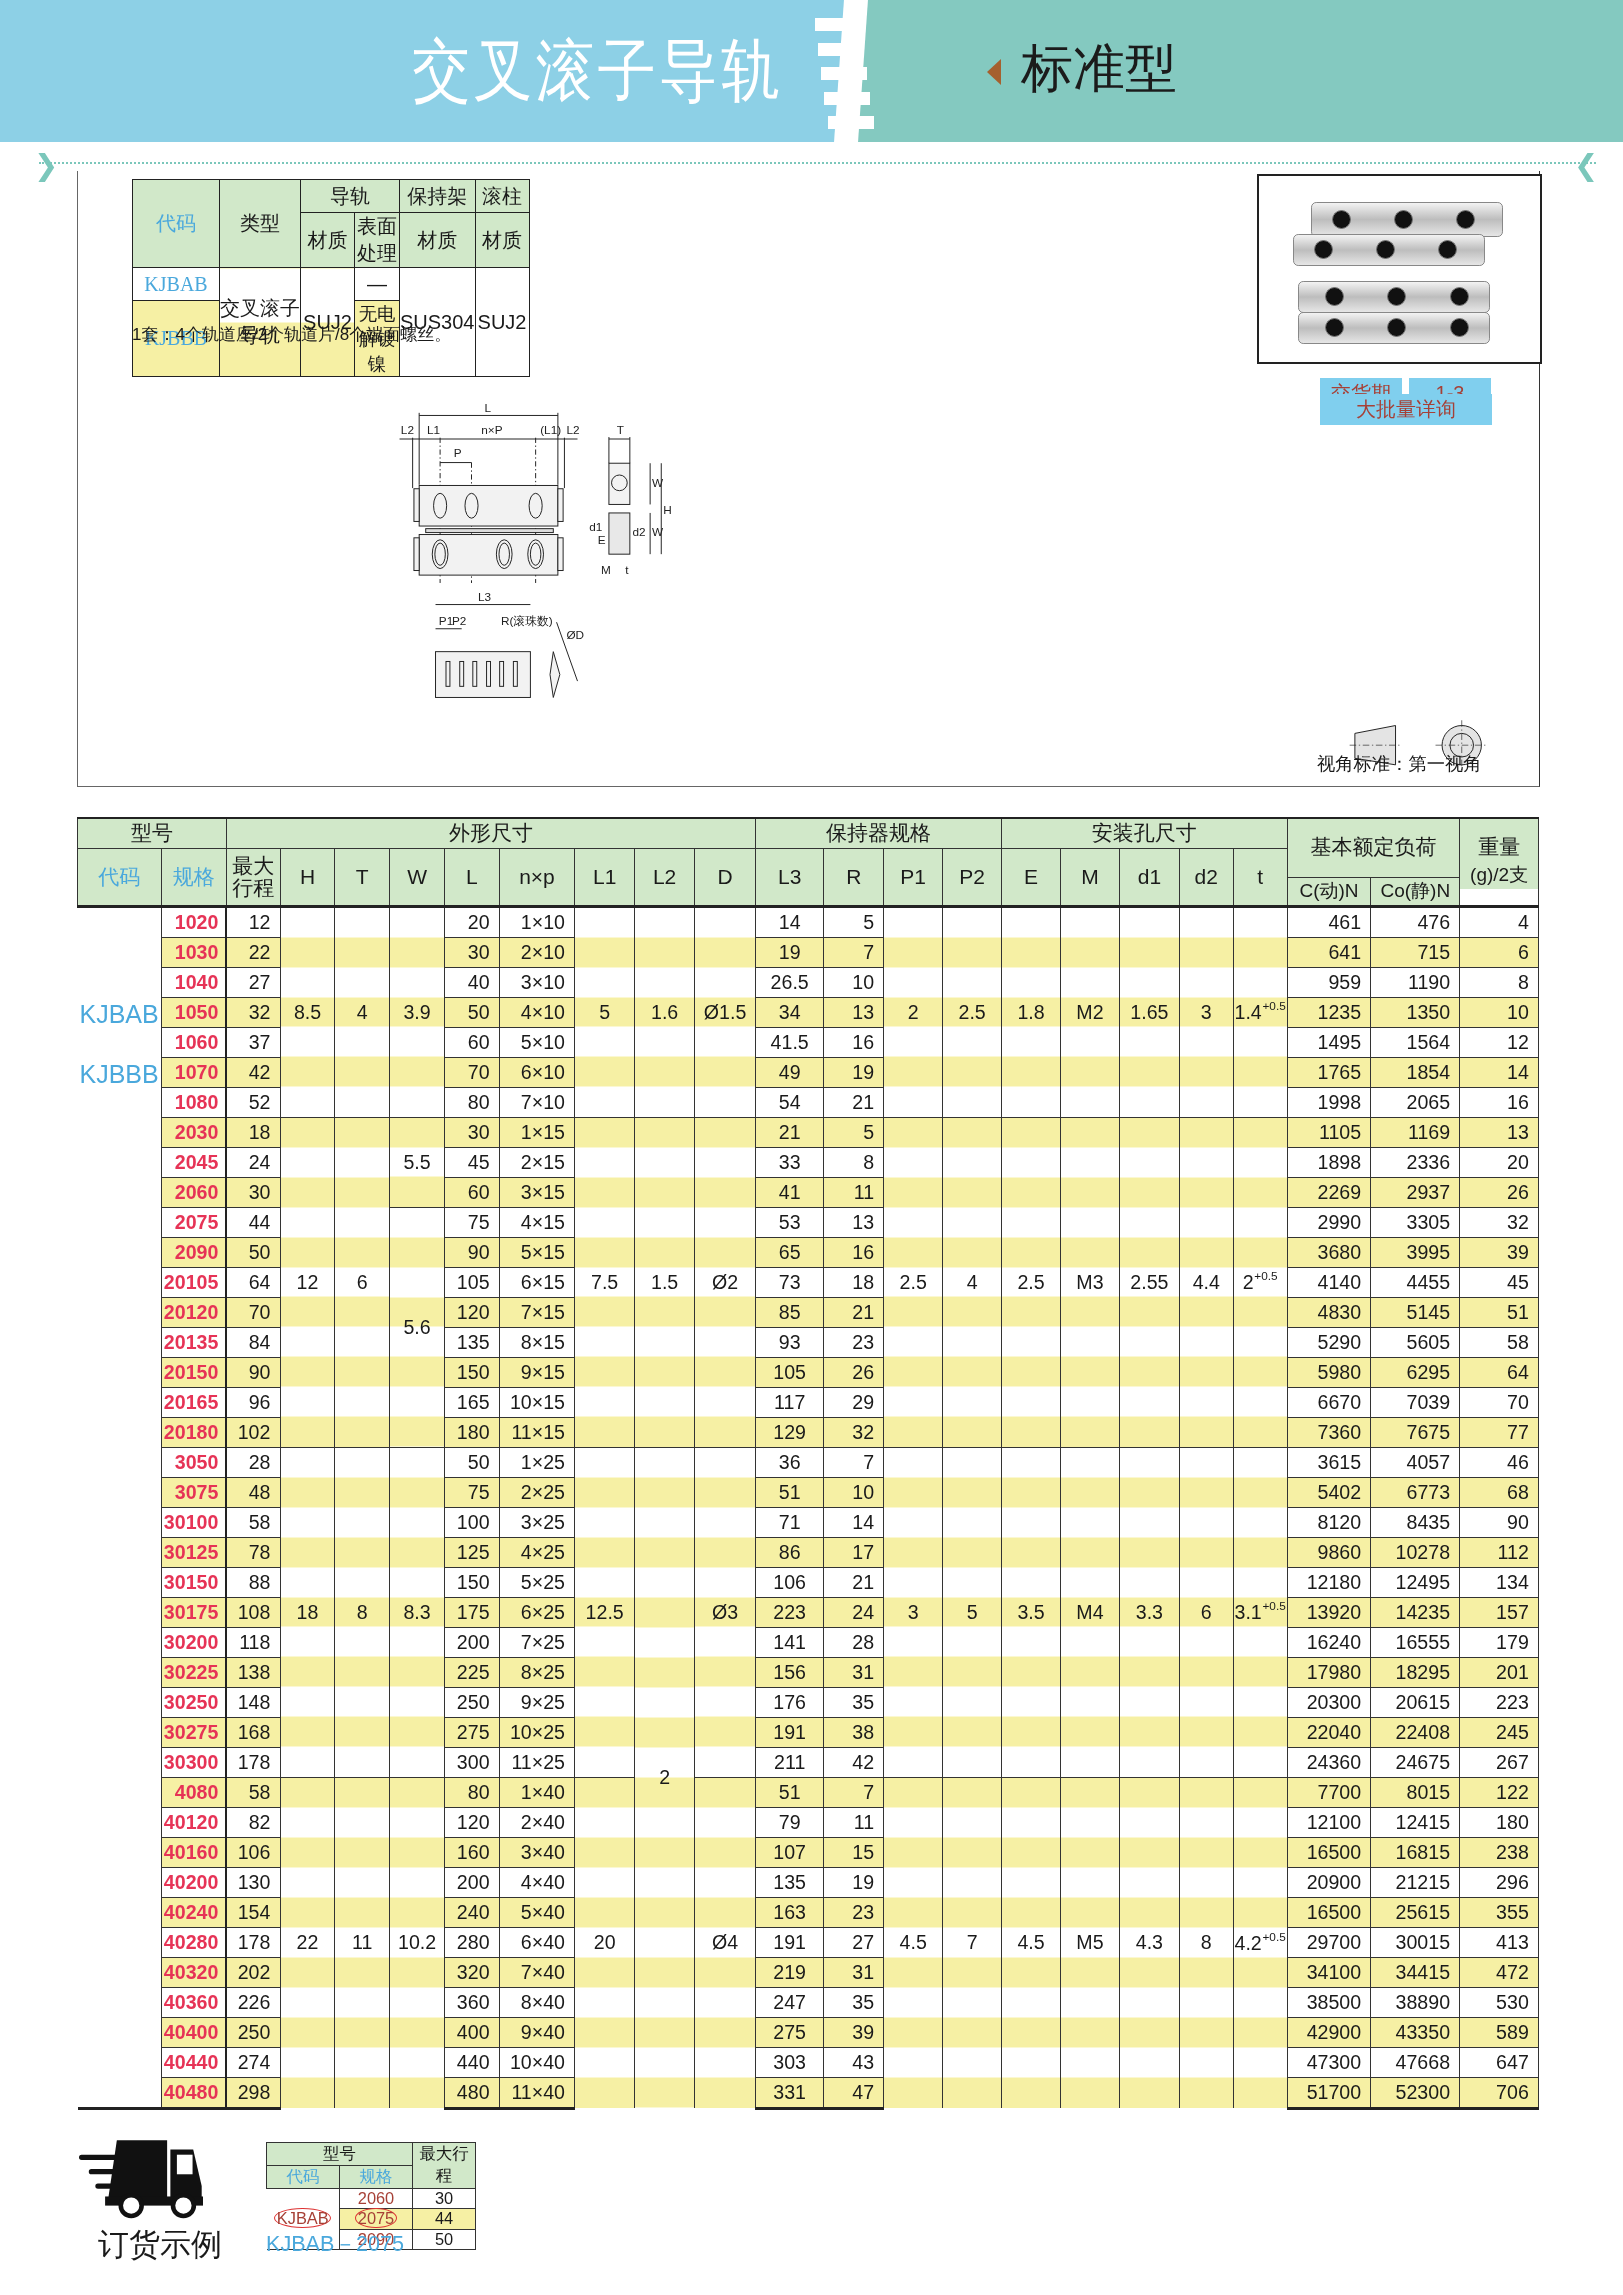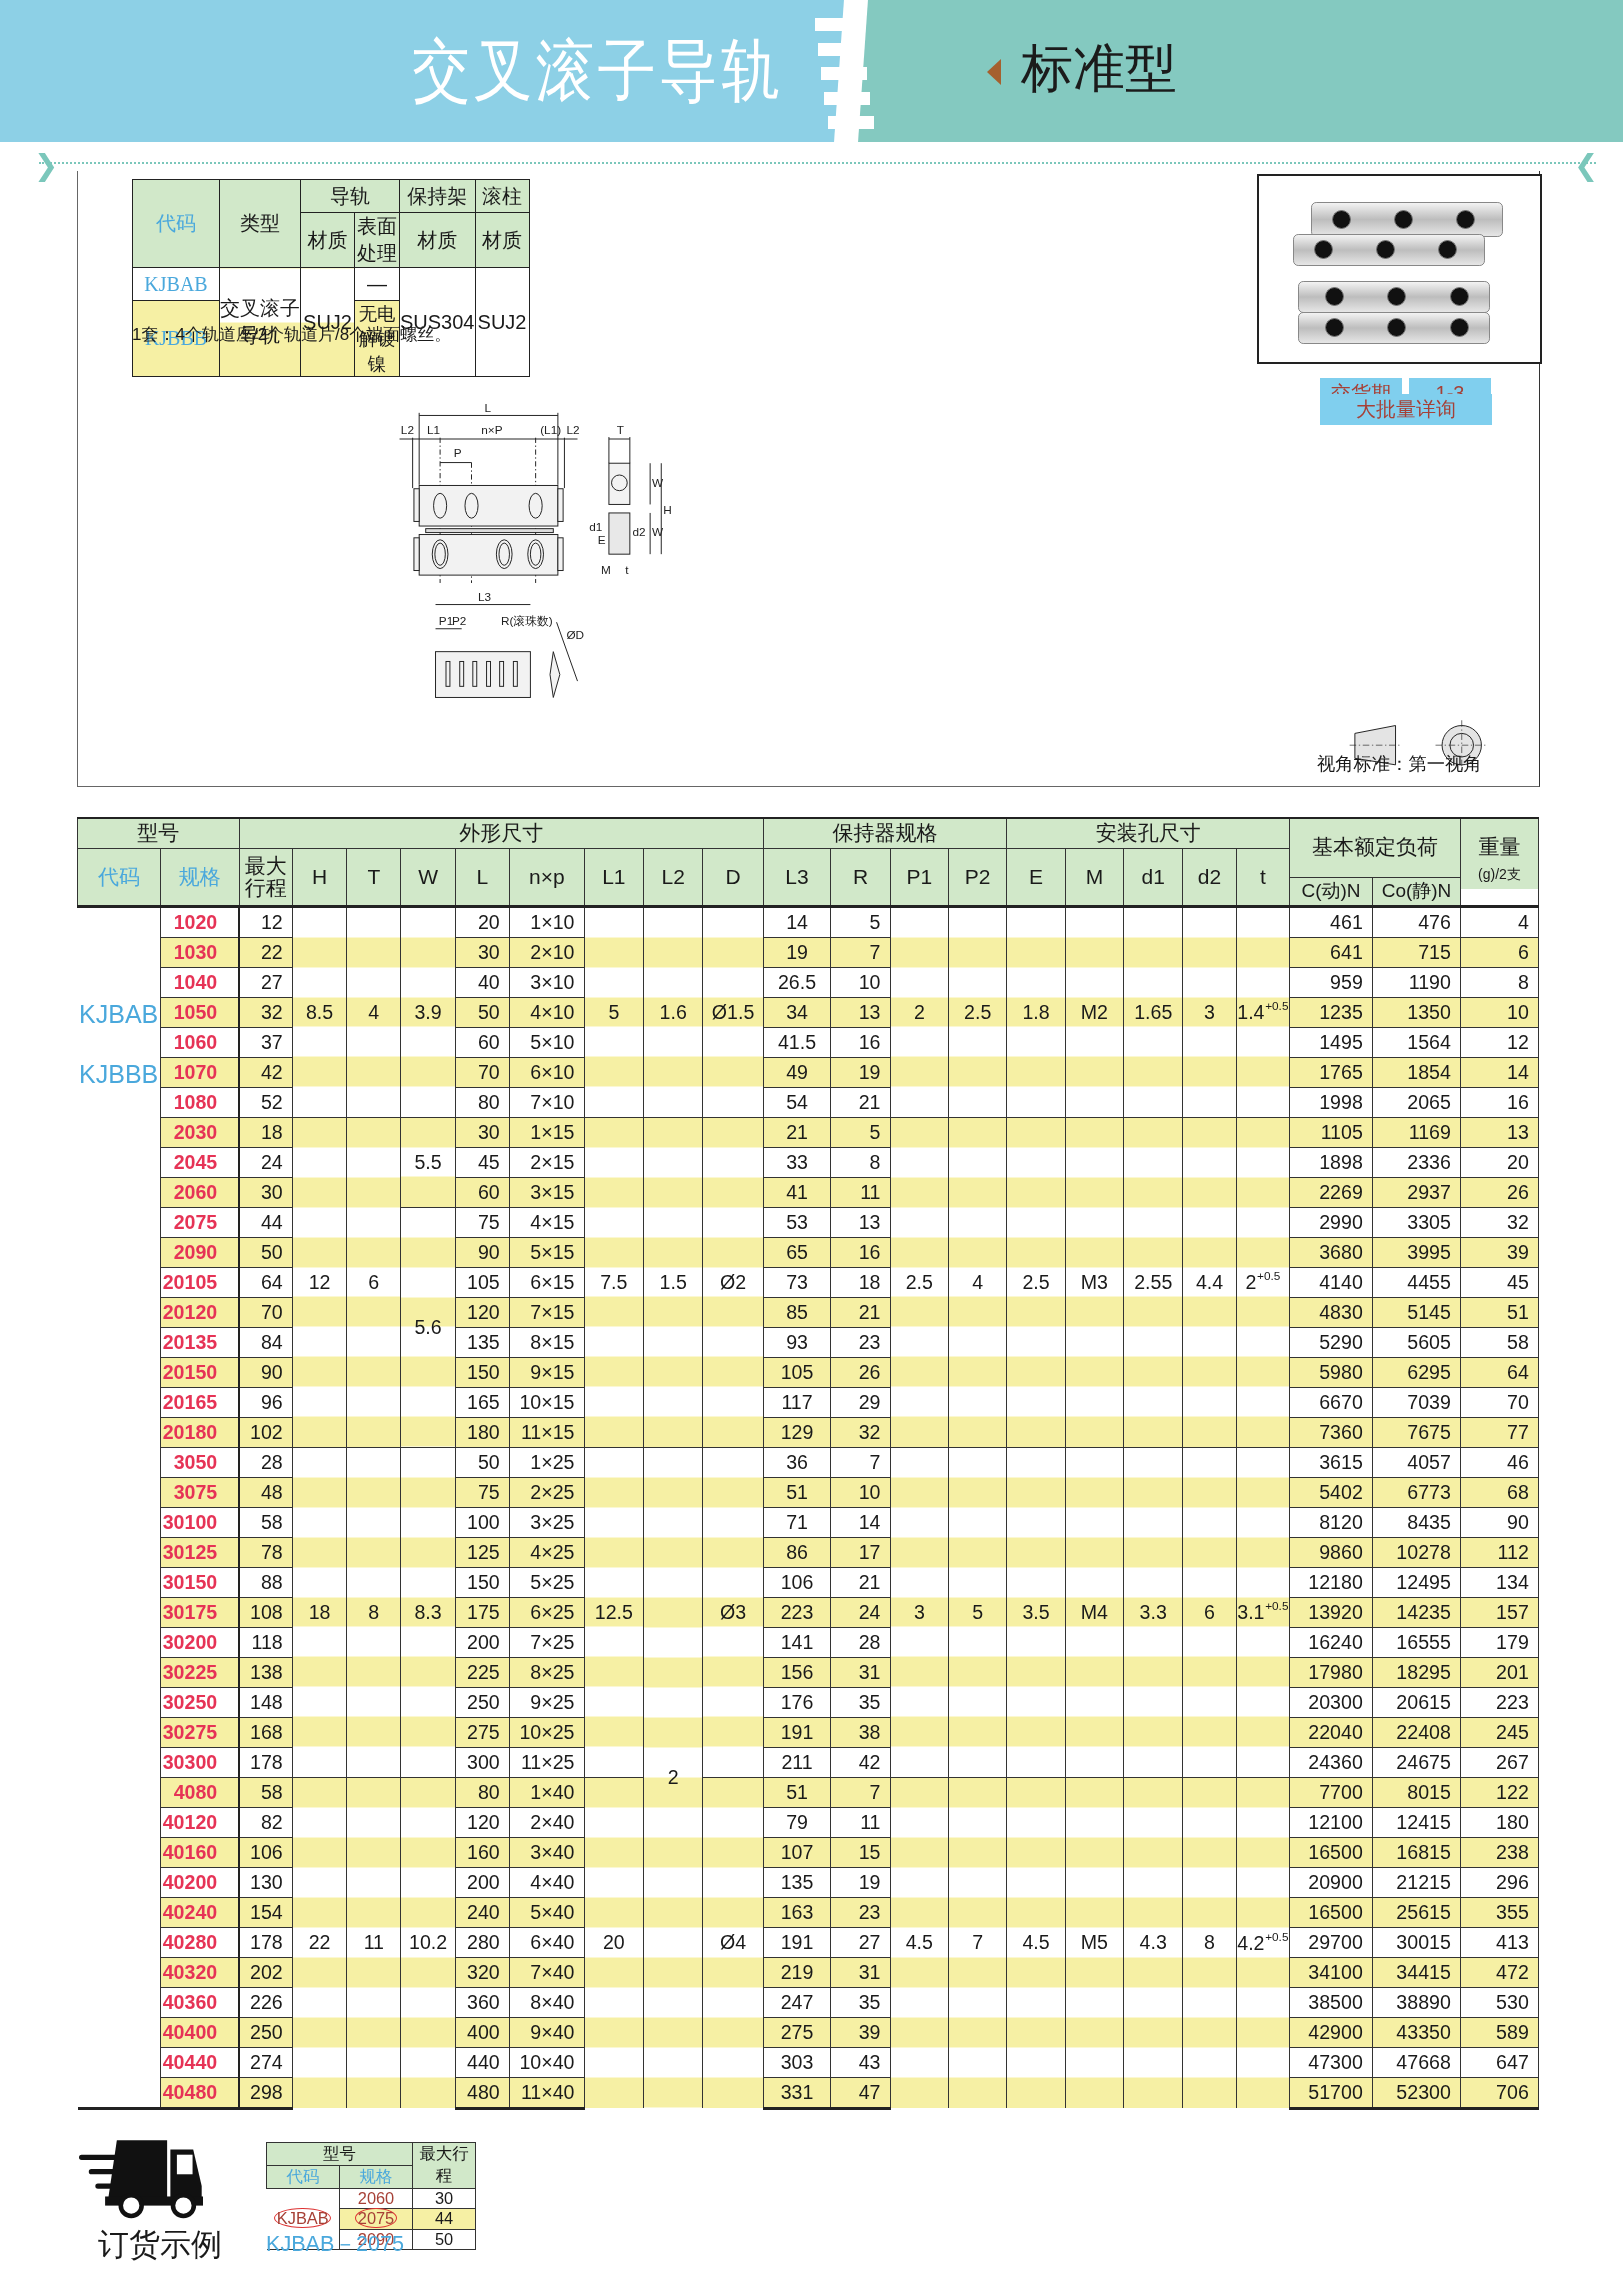--- a/index.html
+++ b/index.html
@@ -36,21 +36,21 @@
   .drawing { position:absolute; left:393px; top:393px; width:916px; height:393px; }
   .view-legend { position:absolute; left:1309px; top:707px; width:236px; height:79px; }
   .view-label { position:absolute; left:1317px; top:751px; font-size:18.3px; }
   
   .main-table { position:absolute; left:77px; top:817px; width:1462px; }
   .main-table th, .main-table td { font-weight:normal; padding:0; text-align:center; }
   .main-table th { background:#d1e8c9; border:1px solid #333; font-size:21px; }
   .main-table td { font-size:19.6px; height:29px; border-left:1px solid #333; border-right:1px solid #333; }
   .main-table tr.body td { border-top:1px solid #333; }
   .main-table .code-col { border-left:none; }
-  .main-table .spec-cell { color:#e63356; font-weight:bold; text-align:right; padding-right:21px; }
+  .main-table .spec-cell { color:#e63356; font-weight:bold; text-align:right; padding-right:7px; }
   .main-table tr.alt td.fill { background:#f6f0a4; }
   .main-table .right { text-align:right; padding-right:9.2px; }
   .main-table .merged { background:transparent; }
   .thick-top { border-top:2.6px solid #222 !important; }
   .thick-bottom { border-bottom:3.3px solid #222 !important; }
   sup.tol { font-size:11.8px; vertical-align:9.2px; margin-left:0.7px; }
   
   .order { position:absolute; left:72px; top:2114px; width:458px; height:157px; }
   .truck { position:absolute; left:6.5px; top:26px; width:124px; height:79px; }
   .order-label { position:absolute; left:26px; top:110px; font-size:31px; font-family:"DejaVu Sans", sans-serif; }
@@ -280,21 +280,21 @@
       <th rowspan="2" class="thick-bottom">P2</th>
       <th rowspan="2" class="thick-bottom">E</th>
       <th rowspan="2" class="thick-bottom">M</th>
       <th rowspan="2" class="thick-bottom">d1</th>
       <th rowspan="2" class="thick-bottom">d2</th>
       <th rowspan="2" class="thick-bottom">t</th>
     </tr>
     <tr style="height:29px;">
       <th class="thick-bottom" style="font-size:19px;">C(动)N</th>
       <th class="thick-bottom" style="font-size:19px;">Co(静)N</th>
-      <th class="thick-bottom" style="font-size:14px;position:relative;top:-15.7px;">(g)/2支</th>
+      <th class="thick-bottom" style="font-size:19px;position:relative;top:-15.7px;">(g)/2支</th>
     </tr>
   </thead>
   <tbody id="main-tbody">
       <tr class="body">
         <td rowspan="40" class="code-col" style="border-bottom: 3.3px solid rgb(34, 34, 34); vertical-align: top;">
           <div class="code-blue" style="font-size:25px;margin-top:92px;">KJBAB</div>
           <div class="code-blue" style="font-size:25px;margin-top:31px;">KJBBB</div>
         </td>
         <td class="spec-cell" style="border-right: 2px solid rgb(34, 34, 34);">1020</td>
         <td class="right">12</td>

